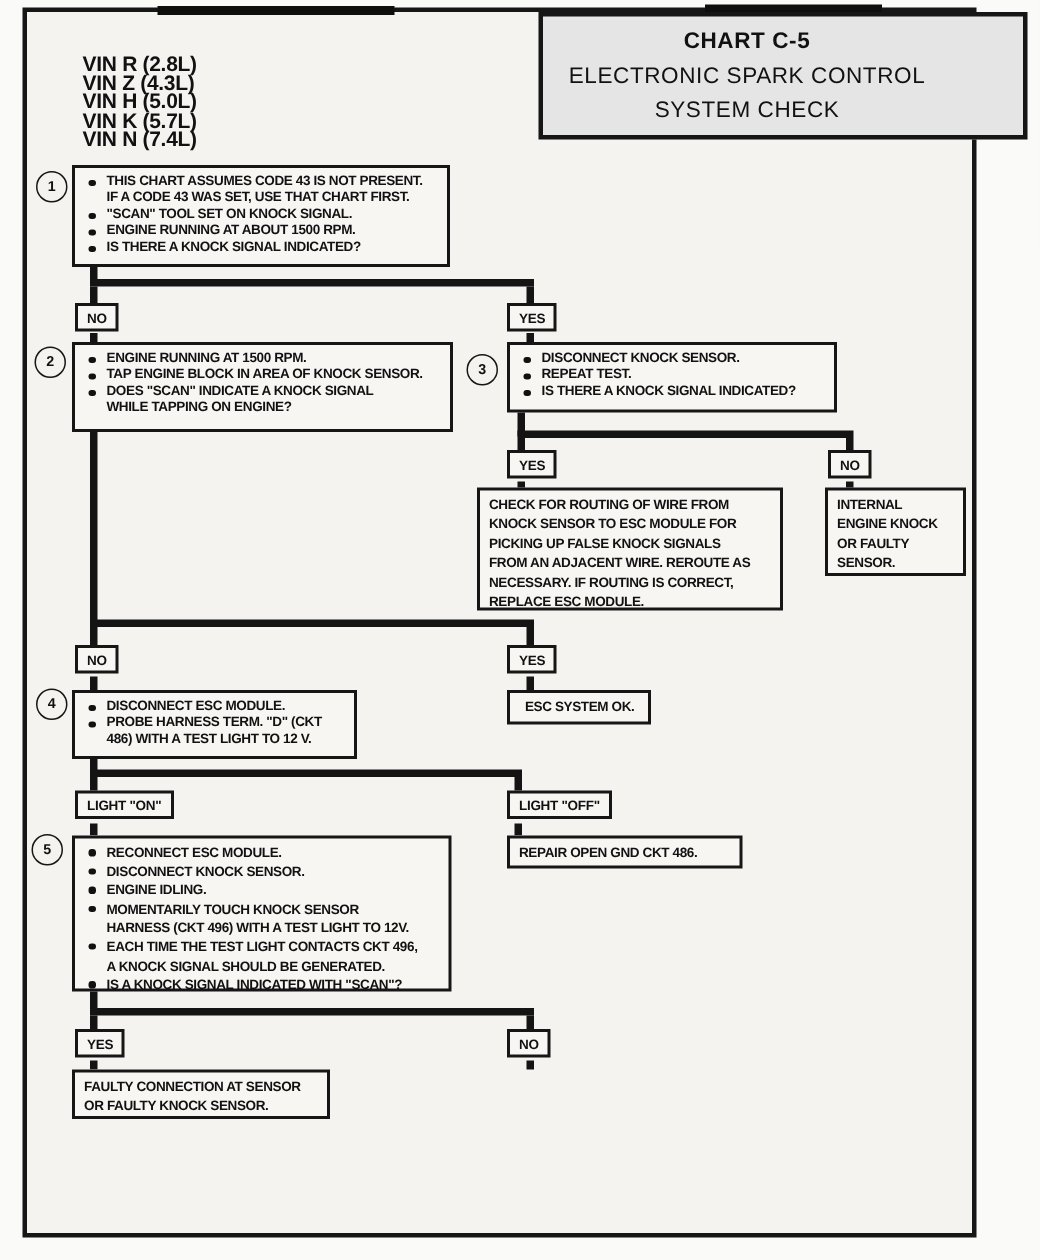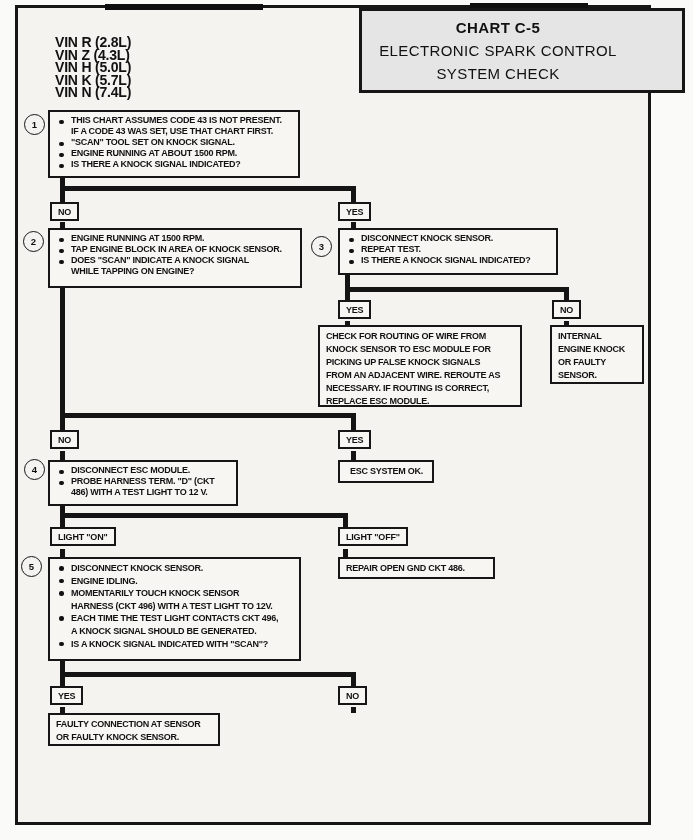--- a/index.html
+++ b/index.html
@@ -149,20 +149,21 @@
   </div>
   <div class="term" style="left:338px;top:460px;width:96px;height:23px;text-align:center;">ESC SYSTEM OK.</div>
 
   <div class="lbl" style="left:50px;top:527px;">LIGHT "ON"</div>
   <div class="lbl" style="left:338px;top:527px;">LIGHT "OFF"</div>
 
   <div class="term" style="left:338px;top:557px;width:157px;height:22px;">REPAIR OPEN GND CKT 486.</div>
 
   <div class="circle" style="left:21px;top:556px;">5</div>
   <div class="stepbox tight" style="left:48px;top:557px;width:253px;height:104px;">
+    <div class="bullet">RECONNECT ESC MODULE.</div>
     <div class="bullet">DISCONNECT KNOCK SENSOR.</div>
     <div class="bullet">ENGINE IDLING.</div>
     <div class="bullet">MOMENTARILY TOUCH KNOCK SENSOR
 HARNESS (CKT 496) WITH A TEST LIGHT TO 12V.</div>
     <div class="bullet">EACH TIME THE TEST LIGHT CONTACTS CKT 496,
 A KNOCK SIGNAL SHOULD BE GENERATED.</div>
     <div class="bullet">IS A KNOCK SIGNAL INDICATED WITH "SCAN"?</div>
   </div>
 
   <div class="lbl" style="left:50px;top:686px;">YES</div>

